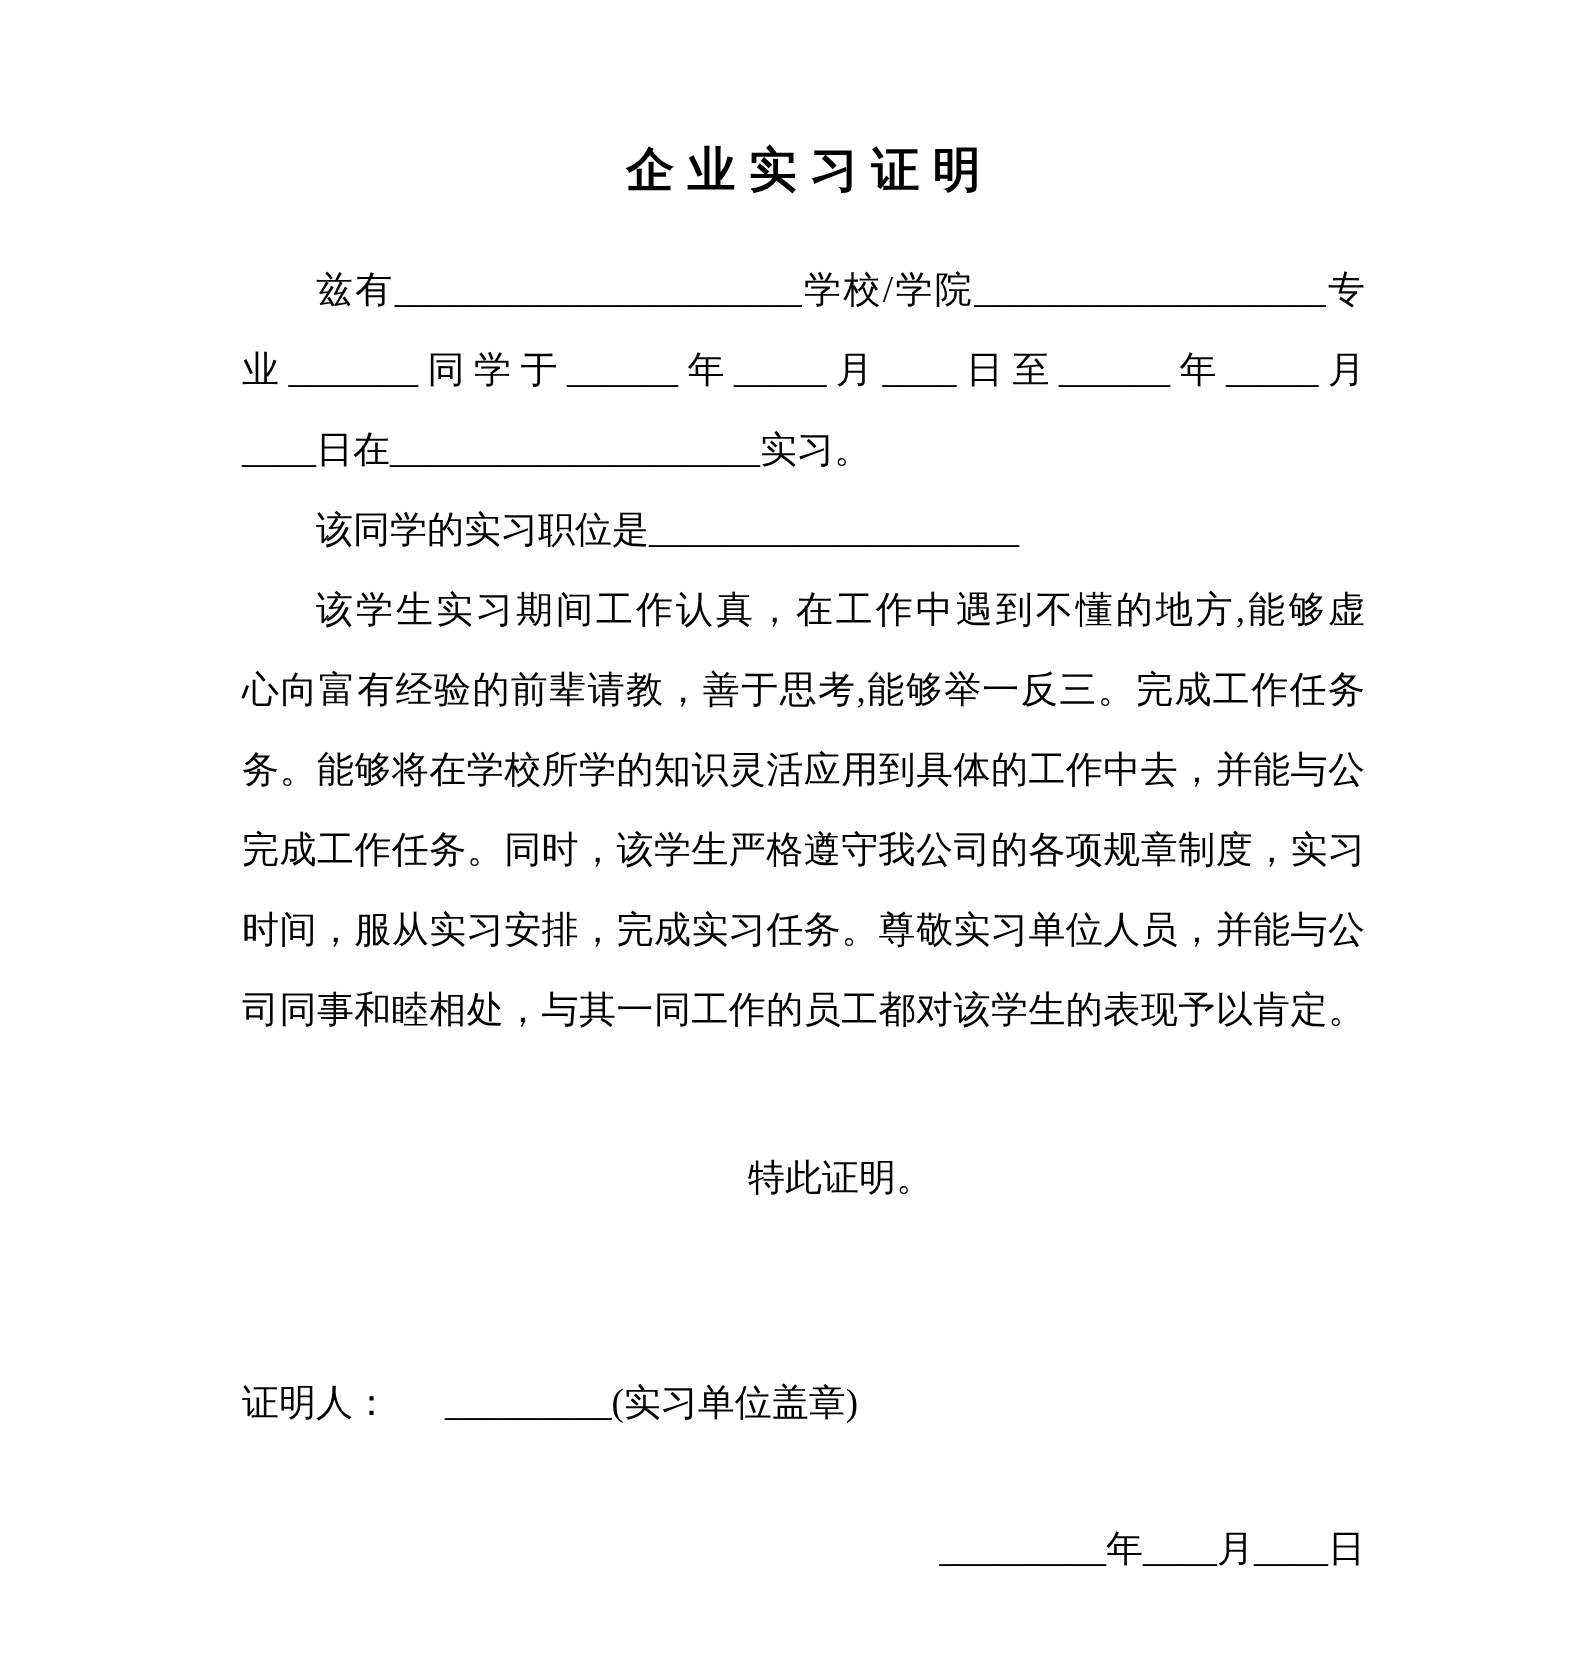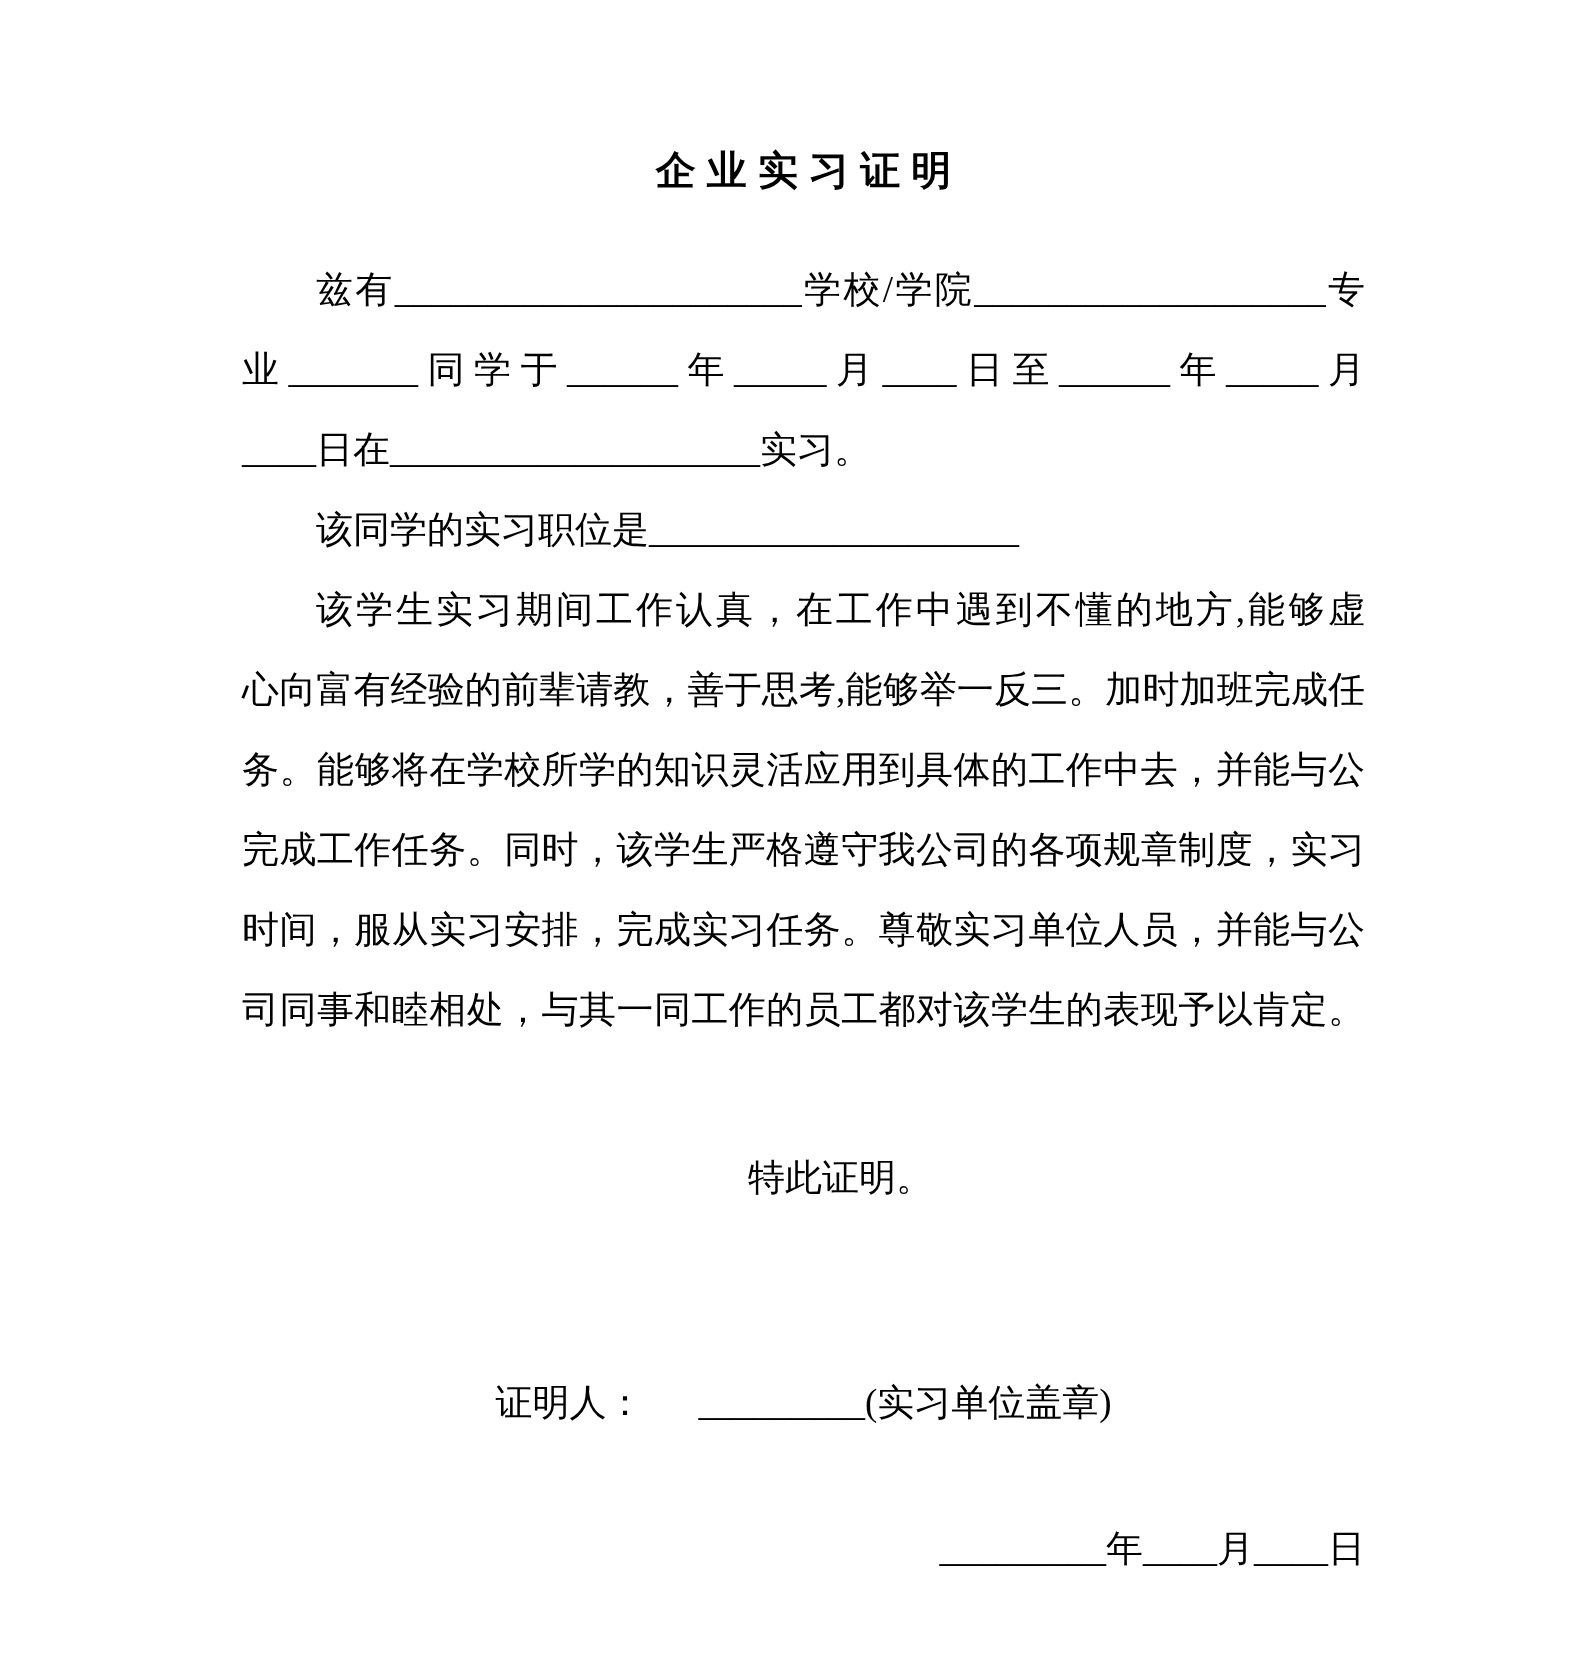--- a/index.html
+++ b/index.html
@@ -13,21 +13,21 @@
     height: 1658px;
     background: #ffffff;
     color: #000000;
     overflow: hidden;
     font-family: "Liberation Serif", "DejaVu Serif", serif;
   }
   .title {
     margin: 128px 0 0 242px;
     width: 1123px;
     text-align: center;
-    font-size: 40px;
+    font-size: 48px;
     line-height: 84px;
     font-weight: bold;
     font-family: "Liberation Sans", "DejaVu Sans", sans-serif;
     white-space: nowrap;
   }
   .body {
     margin-left: 242px;
     margin-top: 38px;
     width: 1123px;
     font-size: 37px;
@@ -43,21 +43,21 @@
   }
   .indent {
     text-indent: 74px;
   }
   .closing {
     margin-top: 88px;
     text-align: center;
   }
   .sign-line {
     margin-top: 145px;
-    text-align: center;
+    text-align: left;
   }
   .sign-gap {
     display: inline-block;
     width: 55px;
   }
   .date-line {
     margin-top: 66px;
     text-align: right;
   }
 </style>
@@ -65,21 +65,21 @@
 <body>
 
 <div class="page">
   <h1 class="title">企 业 实 习 证 明</h1>
   <div class="body">
     <div class="line indent justify">兹有______________________学校/学院___________________专</div>
     <div class="line justify">业_______同学于______年_____月____日至______年_____月</div>
     <div class="line">____日在____________________实习。</div>
     <div class="line indent">该同学的实习职位是____________________</div>
     <div class="line indent justify">该学生实习期间工作认真，在工作中遇到不懂的地方,能够虚</div>
-    <div class="line justify">心向富有经验的前辈请教，善于思考,能够举一反三。加时加班完成任</div>
+    <div class="line justify">心向富有经验的前辈请教，善于思考,能够举一反三。完成工作任务</div>
     <div class="line justify">务。能够将在学校所学的知识灵活应用到具体的工作中去，并能与公</div>
     <div class="line justify">完成工作任务。同时，该学生严格遵守我公司的各项规章制度，实习</div>
     <div class="line justify">时间，服从实习安排，完成实习任务。尊敬实习单位人员，并能与公</div>
     <div class="line justify">司同事和睦相处，与其一同工作的员工都对该学生的表现予以肯定。</div>
     <div class="line indent closing">特此证明。</div>
     <div class="line sign-line">
       <span>证明人：</span><span class="sign-gap"></span><span>_________</span><span>(实习单位盖章)</span>
     </div>
     <div class="line date-line">_________年____月____日</div>
   </div>

